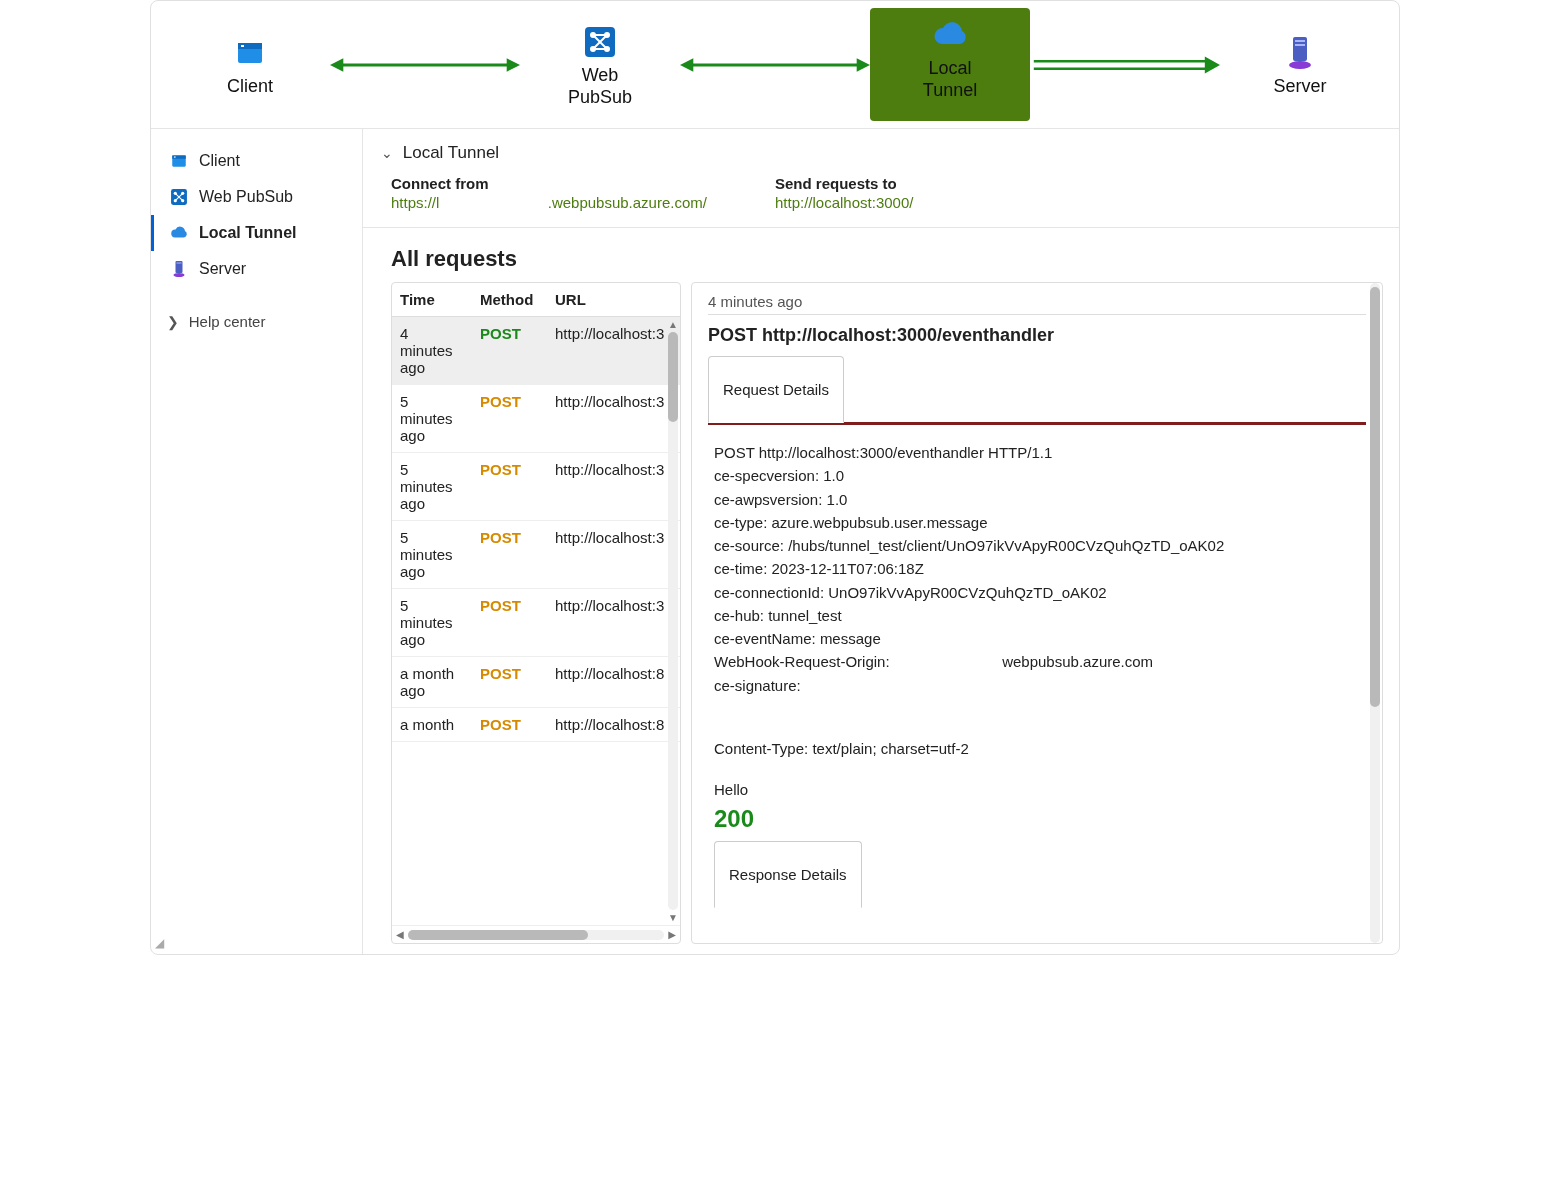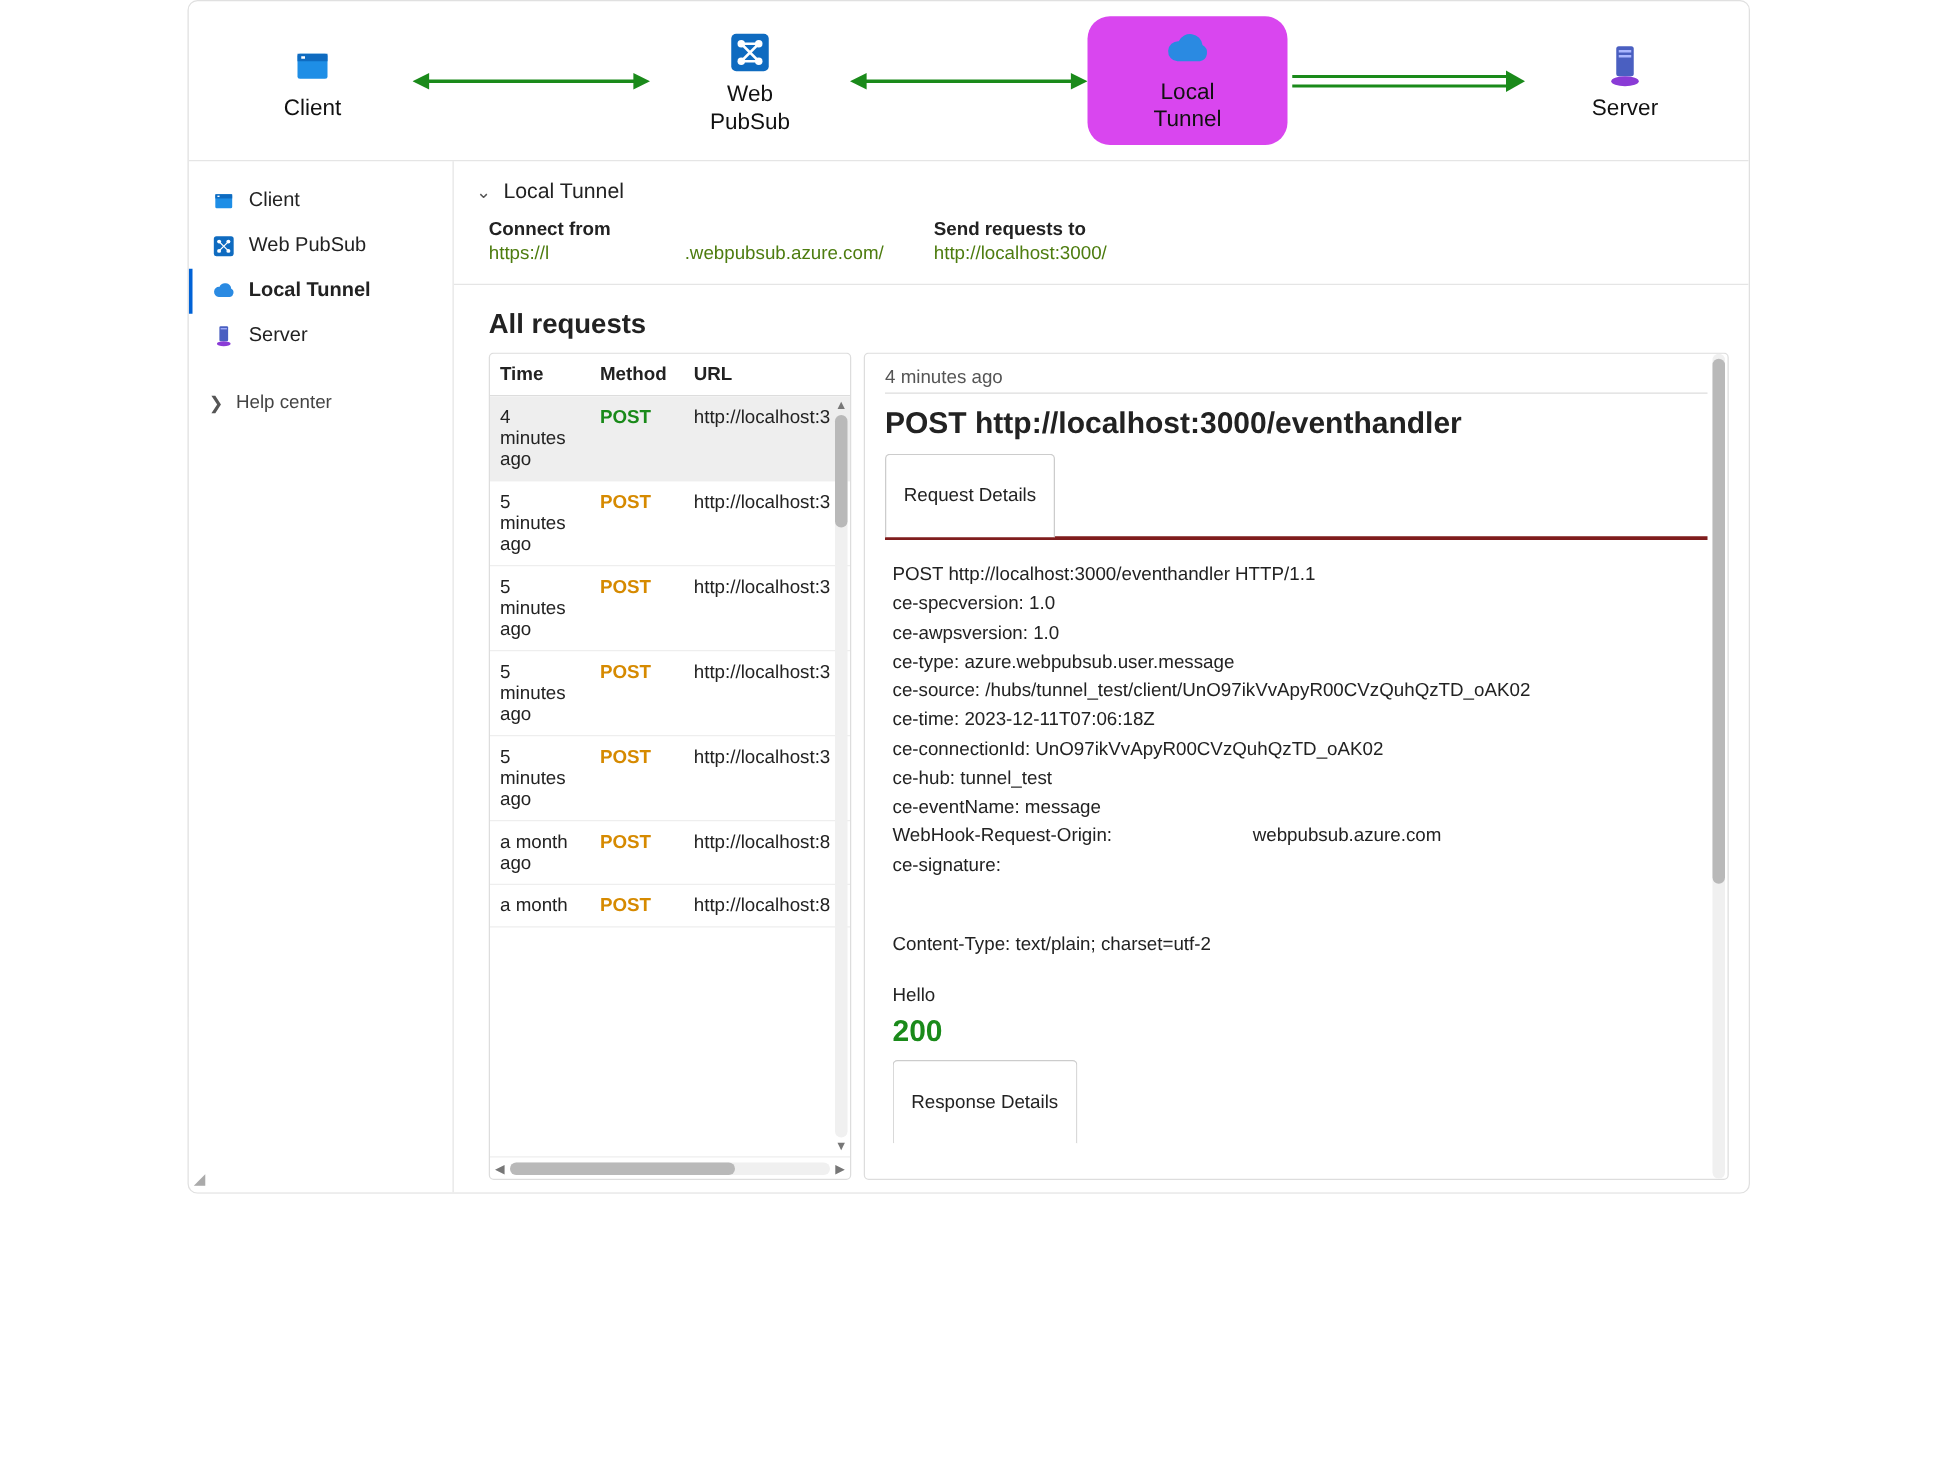--- a/index.html
+++ b/index.html
@@ -5,41 +5,41 @@
   * { box-sizing: border-box; }
   html, body { margin:0; padding:0; font-family: "Segoe UI", Arial, sans-serif; font-size:15px; color:#222; background:#fff; }
   .page { width:1250px; height:955px; border:1px solid #e0e0e0; border-radius:8px; margin:0 auto; position:relative; overflow:hidden; }
 
   
   .diagram { height:128px; border-bottom:1px solid #e5e5e5; display:flex; align-items:center; justify-content:center; }
   .diagram-inner { display:flex; align-items:center; gap:0; }
   .node { width:160px; text-align:center; }
   .node .icon { height:42px; display:flex; align-items:center; justify-content:center; }
   .node .lbl { font-size:18px; color:#111; margin-top:2px; line-height:1.2; }
-  .node.active { background:#d946ef; border-radius:18px; padding:6px 0 10px; }
+  .node.active { background:#4d7c0f; border-radius:4px; padding:6px 0 20px; }
   .arrow { width:190px; height:40px; display:flex; align-items:center; }
   .arrow svg { width:100%; height:26px; }
 
   
   .lower { display:flex; height:calc(100% - 128px); }
 
   
   .sidebar { width:212px; border-right:1px solid #e5e5e5; padding-top:14px; position:relative; }
   .side-item { display:flex; align-items:center; gap:10px; padding:8px 16px 8px 18px; font-size:16px; cursor:pointer; }
   .side-item.active { font-weight:700; border-left:3px solid #0062d6; padding-left:15px; }
   .side-item .sicon { width:20px; height:20px; display:flex; align-items:center; justify-content:center; }
   .help { display:flex; align-items:center; gap:10px; padding:12px 16px; font-size:15px; color:#444; cursor:pointer; margin-top:14px; }
   .help .chev { font-size:14px; color:#555; }
   .resize-grip { position:absolute; left:4px; bottom:4px; color:#aaa; font-size:12px; }
 
   
   .main { flex:1; display:flex; flex-direction:column; overflow:hidden; }
   .sectionhdr { display:flex; align-items:center; gap:10px; padding:14px 18px 6px; font-size:17px; color:#222; }
   .sectionhdr .chev { font-size:14px; color:#555; cursor:pointer; }
-  .conn-row { display:flex; gap:36px; padding:6px 28px 16px; border-bottom:1px solid #e5e5e5; }
+  .conn-row { display:flex; gap:64px; padding:6px 28px 16px; border-bottom:1px solid #e5e5e5; }
   .conn-col .ttl { font-weight:700; font-size:15px; margin-bottom:2px; }
   .conn-col .val { font-size:15px; color:#4d7c0f; }
 
   .allreq { font-size:22px; font-weight:700; padding:18px 28px 10px; }
 
   .split { display:flex; flex:1; gap:10px; padding:0 16px 10px 28px; overflow:hidden; }
 
   
   .tbl-wrap { width:290px; border:1px solid #ddd; border-radius:4px; display:flex; flex-direction:column; background:#fff; overflow:hidden; position:relative; }
   .tbl-head { display:flex; font-weight:700; border-bottom:1px solid #ddd; }
@@ -58,21 +58,21 @@
   .tbl-hscroll { height:18px; display:flex; align-items:center; padding:0 4px; border-top:1px solid #eee; }
   .tbl-hscroll .track { flex:1; height:10px; background:#f0f0f0; border-radius:5px; position:relative; margin:0 4px; }
   .tbl-hscroll .thumb { position:absolute; left:0; top:0; height:10px; width:180px; background:#b9b9b9; border-radius:5px; }
   .tri { font-size:10px; color:#777; }
 
   
   .detail { flex:1; border:1px solid #ddd; border-radius:4px; position:relative; overflow:hidden; }
   .detail-inner { padding:10px 16px; height:100%; overflow:hidden; }
   .ago { font-size:15px; color:#555; margin-bottom:2px; }
   .hr { border-bottom:1px solid #ddd; margin:4px 0 10px; }
-  .reqtitle { font-size:24px; font-weight:700; margin:0 0 10px; }
+  .reqtitle { font-size:18px; font-weight:700; margin:0 0 10px; }
   .tab { display:inline-block; border:1px solid #ccc; border-bottom:1px solid #fff; border-radius:4px 4px 0 0; padding:24px 14px; font-size:15px; background:#fff; cursor:pointer; position:relative; z-index:2; }
   .tabpane { border-top:3px solid #7f1d1d; margin-top:-1px; padding:16px 6px 6px; }
   .mono { font-size:15px; line-height:1.55; color:#222; white-space:pre-wrap; }
   .status200 { color:#1a8a1a; font-size:24px; font-weight:700; margin-top:4px; }
   .detail-vscroll { position:absolute; right:0; top:0; width:14px; height:100%; }
   .detail-vscroll .track { width:10px; height:100%; background:#f0f0f0; border-radius:5px; margin:0 auto; position:relative; }
   .detail-vscroll .thumb { position:absolute; top:4px; left:0; width:10px; height:420px; background:#b9b9b9; border-radius:5px; }
 </style>
 </head>
 <body>

